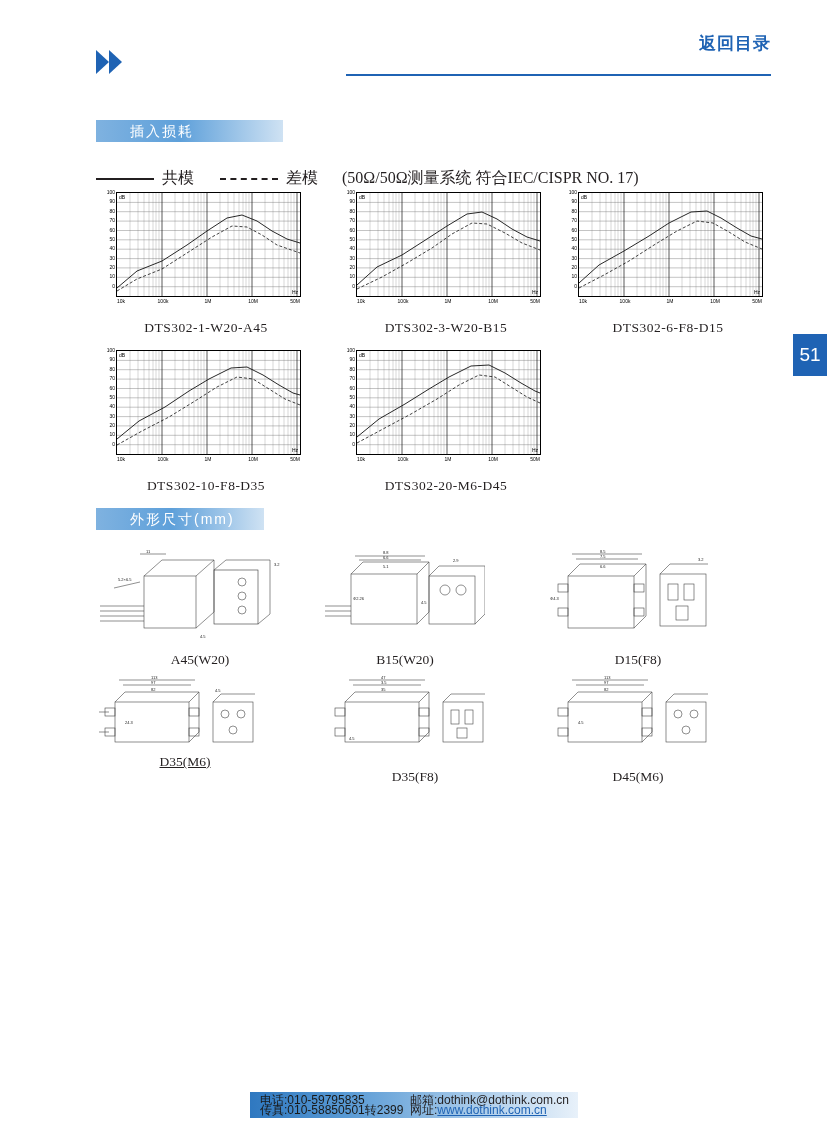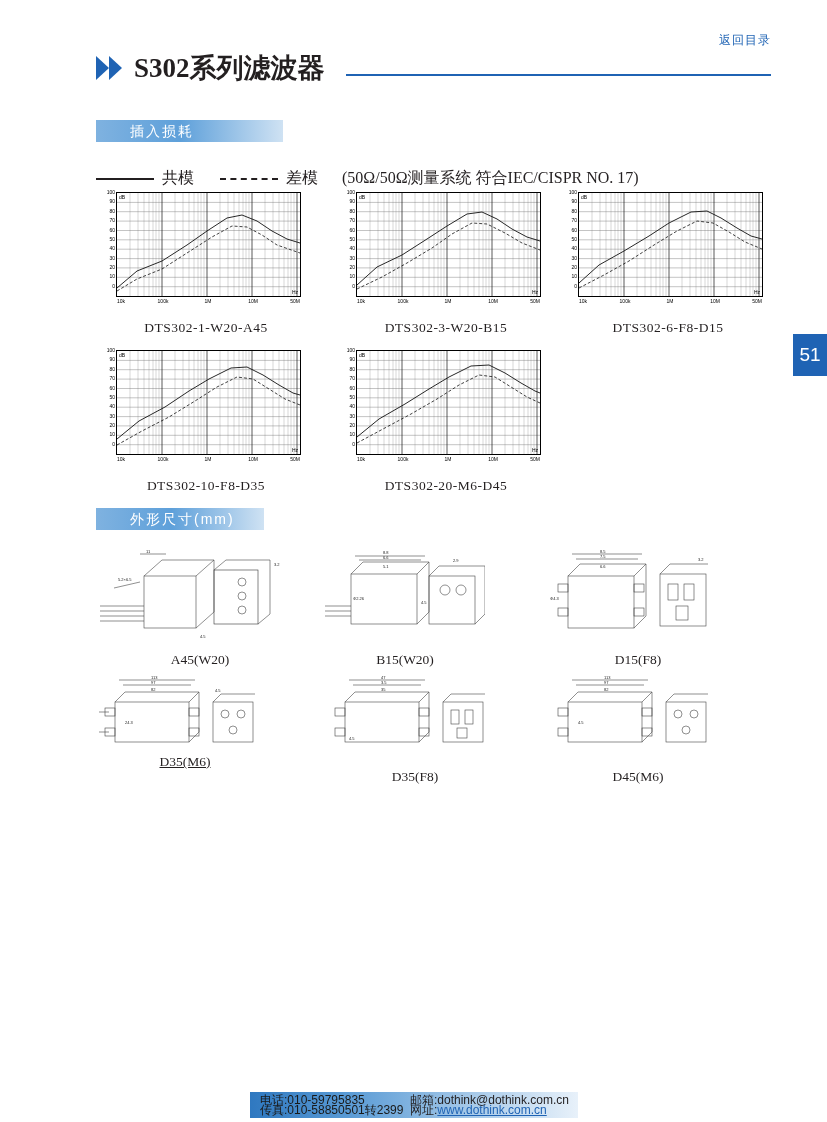--- a/index.html
+++ b/index.html
@@ -15,23 +15,23 @@
     overflow: hidden;
   }
 
   
   .top-link {
     position: absolute;
     top: 32px;
     right: 56px;
     color: #1f63b4;
     font-family: "Liberation Sans", sans-serif;
-    font-size: 12px;
+    font-size: 17px;
     letter-spacing: 1px;
-    font-weight: normal;
+    font-weight: bold;
   }
   .title-row {
     position: absolute;
     top: 52px;
     left: 96px;
     right: 56px;
     height: 34px;
   }
   .chev {
     display: inline-block;
@@ -220,21 +220,20 @@
   .footer a { color: #1f63b4; text-decoration: underline; }
   .footer .mail { color: #231f20; }
 </style>
 </head>
 <body>
 
 <div class="top-link">返回目录</div>
 
 <div class="title-row">
   <span class="chev"><span></span><span></span></span>
-  <span class="main-title">S302系列滤波器</span>
   <div class="title-rule"></div>
 </div>
 
 <div class="page-tab">51</div>
 
 <div class="banner" style="left:96px; top:120px; width:187px;">插入损耗</div>
 
 <div class="legend">
   <span class="solid-line"></span><span class="lbl">共模</span>
   <span class="dash-line"></span><span class="lbl">差模</span>

